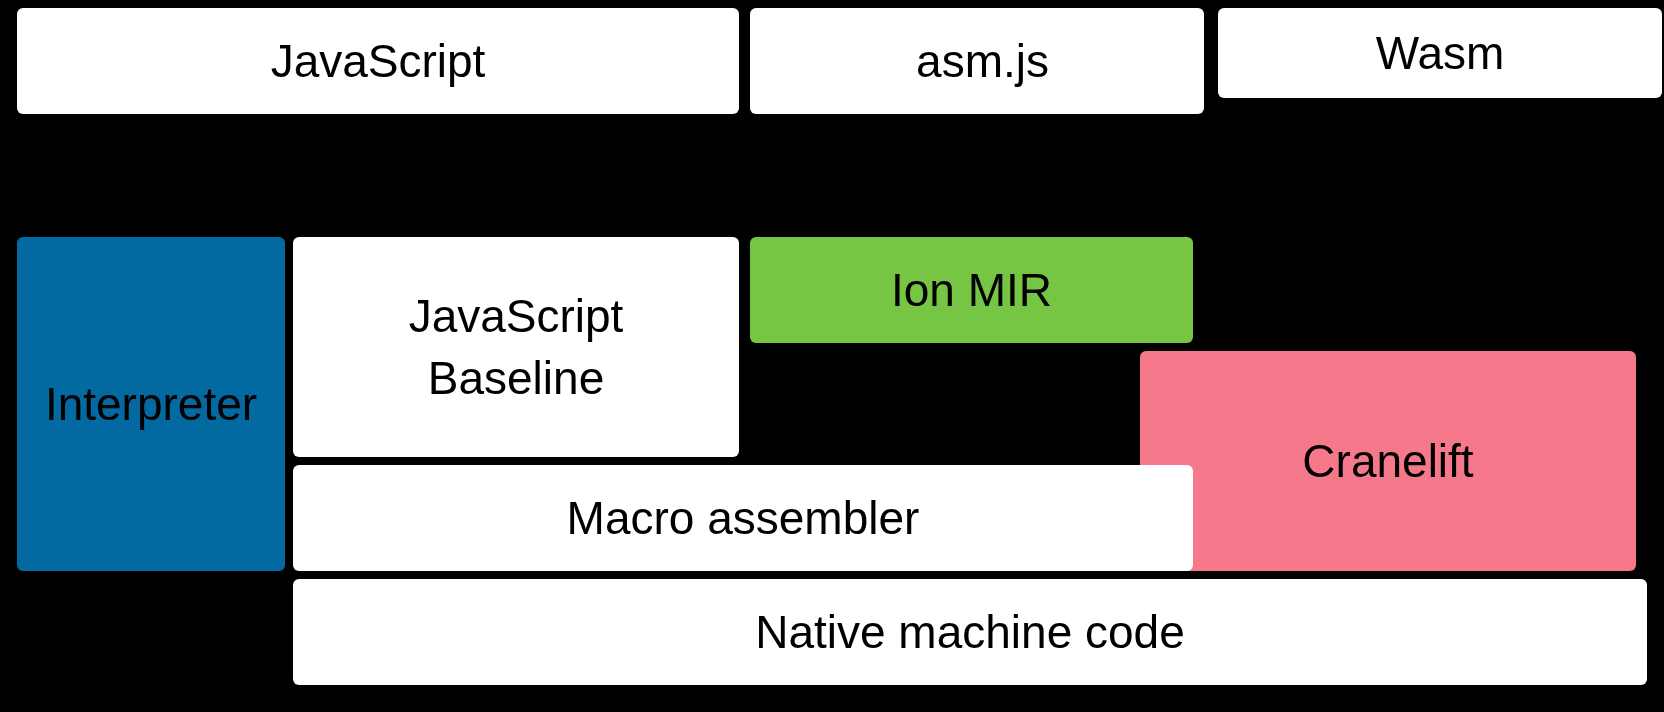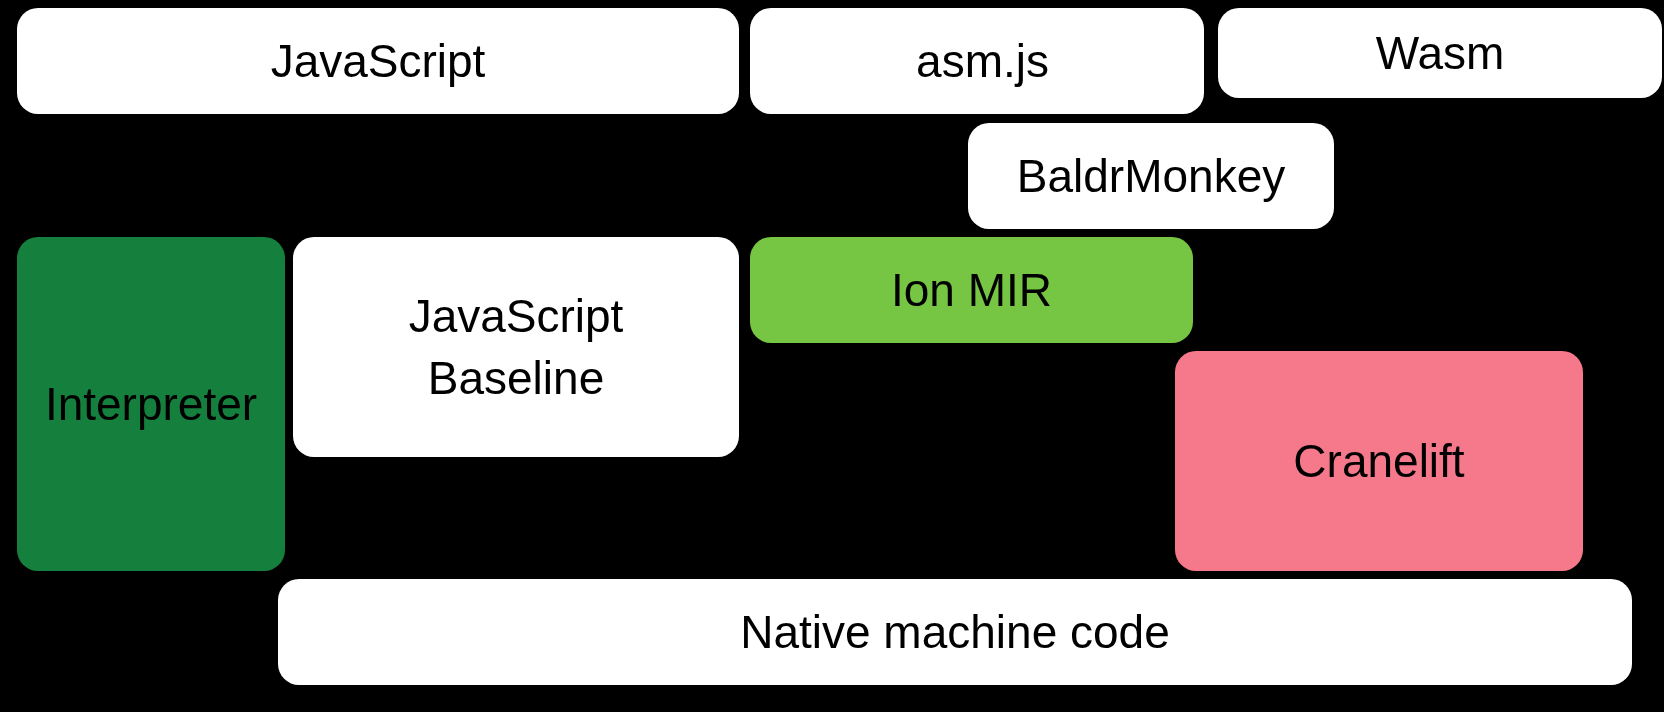--- a/index.html
+++ b/index.html
@@ -11,93 +11,93 @@
     position: relative;
     width: 1664px;
     height: 712px;
     background: #000000;
     overflow: hidden;
     font-family: "Liberation Sans", sans-serif;
   }
   .box {
     position: absolute;
     background: #ffffff;
-    border-radius: 21px;
+    border-radius: 6px;
     display: flex;
     align-items: center;
     justify-content: center;
     color: #000000;
     font-size: 46px;
     line-height: 1.35;
     text-align: center;
   }
   .box .label {
     white-space: pre-line;
   }
-  .gray  { background: #15803d; }
+  .gray  { background: #0369a1; }
   .green { background: #76c543; }
   .pink  { background: #f5798a; }
 
   
   #box-javascript          { left: 17px;   top: 8px;   width: 722px;  height: 106px; }
   #box-asm-js              { left: 750px;  top: 8px;   width: 443px;  height: 106px; padding-left: 11px; }
   #box-wasm                { left: 1203px; top: 8px;   width: 444px;  height: 90px; margin-left: 15px; }
   
   #box-javascript-bytecode { left: 17px;   top: 123px; width: 938px;  height: 106px; }
   #box-baldrmonkey         { left: 968px;  top: 123px; width: 366px;  height: 106px; }
   
   #box-interpreter         { left: 17px;   top: 237px; width: 268px;  height: 334px; }
   
   #box-javascript-baseline { left: 293px;  top: 237px; width: 446px;  height: 220px; }
   #box-ion-mir             { left: 750px;  top: 237px; width: 443px;  height: 106px; }
   #box-ion-lir             { left: 750px;  top: 351px; width: 443px;  height: 106px; }
-  #box-cranelift           { left: 1175px; top: 351px; width: 408px;  height: 220px; text-align: right; }
+  #box-cranelift           { left: 1140px; top: 351px; width: 496px;  height: 220px; text-align: right; }
   
   #box-macro-assembler     { left: 293px;  top: 465px; width: 900px;  height: 106px; }
   
-  #box-native-machine-code { left: 278px;  top: 579px; width: 1354px; height: 106px; }
+  #box-native-machine-code { left: 293px;  top: 579px; width: 1354px; height: 106px; }
 </style>
 </head>
 <body>
 
 <div id="stage">
 
   <div class="box" id="box-javascript">
     <span class="label">JavaScript</span>
   </div>
 
   <div class="box" id="box-asm-js">
     <span class="label">asm.js</span>
   </div>
 
   <div class="box" id="box-wasm">
     <span class="label">Wasm</span>
   </div>
 
 
-  <div class="box" id="box-baldrmonkey">
-    <span class="label">BaldrMonkey</span>
-  </div>
 
   <div class="box gray" id="box-interpreter">
     <span class="label">Interpreter</span>
   </div>
 
   <div class="box" id="box-javascript-baseline">
     <span class="label">JavaScript
 Baseline</span>
   </div>
 
   <div class="box green" id="box-ion-mir">
     <span class="label">Ion MIR</span>
   </div>
 
 
   <div class="box pink" id="box-cranelift">
     <span class="label">Cranelift</span>
   </div>
 
+  <div class="box" id="box-macro-assembler">
+    <span class="label">Macro assembler</span>
+  </div>
 
   <div class="box" id="box-native-machine-code">
     <span class="label">Native machine code</span>
   </div>
 
 </div>
 
 </body></html>

